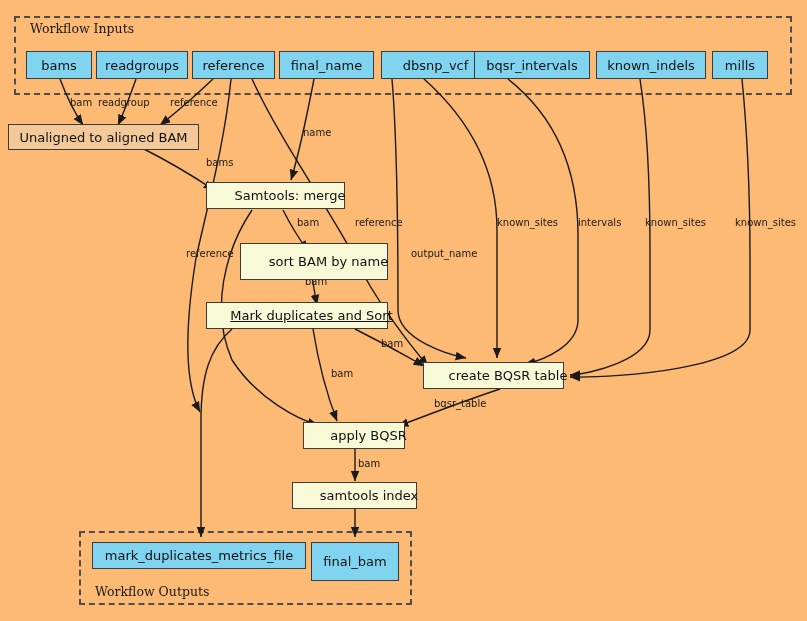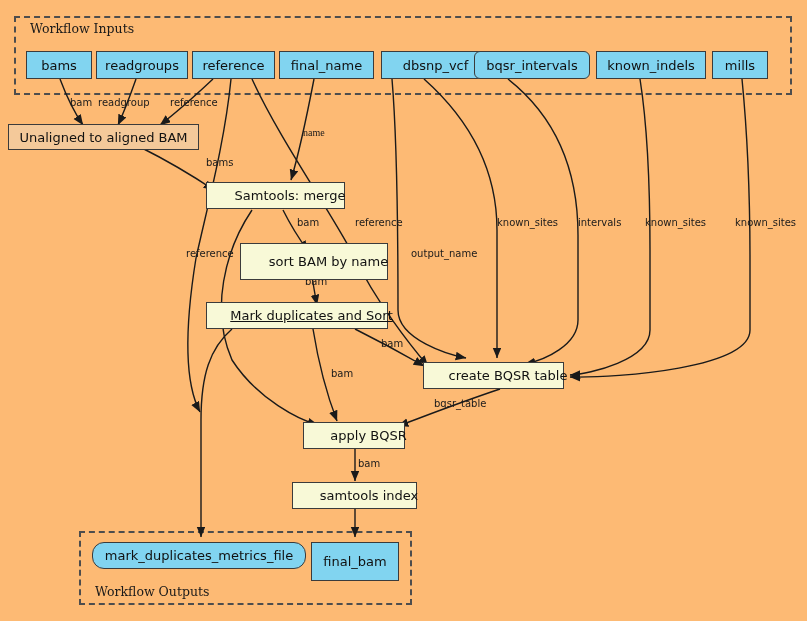--- a/index.html
+++ b/index.html
@@ -131,49 +131,49 @@
     <path class="edge-path" marker-end="url(#arrow)" d="M500,389 C455,404 415,420 398,426"></path>
 
     <path class="edge-path" marker-end="url(#arrow)" d="M355,449 L355,481"></path>
 
     <path class="edge-path" marker-end="url(#arrow)" d="M355,509 L355,537"></path>
   </svg>
 
   <div class="edge-label" style="left:70px;  top:98px;">bam</div>
   <div class="edge-label" style="left:98px;  top:98px;">readgroup</div>
   <div class="edge-label" style="left:170px; top:98px;">reference</div>
-  <div class="edge-label" style="left:303px; top:128px;font-family:Liberation Serif, serif;">name</div>
+  <div class="edge-label" style="left:303px; top:128px;">name</div>
   <div class="edge-label" style="left:206px; top:158px;">bams</div>
   <div class="edge-label" style="left:297px; top:218px;">bam</div>
   <div class="edge-label" style="left:355px; top:218px;">reference</div>
   <div class="edge-label" style="left:186px; top:249px;">reference</div>
   <div class="edge-label" style="left:411px; top:249px;">output_name</div>
   <div class="edge-label" style="left:497px; top:218px;">known_sites</div>
   <div class="edge-label" style="left:578px; top:218px;">intervals</div>
   <div class="edge-label" style="left:645px; top:218px;">known_sites</div>
   <div class="edge-label" style="left:735px; top:218px;">known_sites</div>
   <div class="edge-label" style="left:305px; top:277px;">bam</div>
   <div class="edge-label" style="left:381px; top:339px;">bam</div>
   <div class="edge-label" style="left:331px; top:369px;">bam</div>
   <div class="edge-label" style="left:434px; top:399px;">bqsr_table</div>
   <div class="edge-label" style="left:358px; top:459px;">bam</div>
 
   <div class="node io" style="left:26px;  top:51px; width:66px;  height:28px;">bams</div>
   <div class="node io" style="left:96px;  top:51px; width:92px;  height:28px;">readgroups</div>
   <div class="node io" style="left:192px; top:51px; width:83px;  height:28px;">reference</div>
   <div class="node io" style="left:279px; top:51px; width:95px;  height:28px;">final_name</div>
   <div class="node io" style="left:381px; top:51px; width:109px;  height:28px;">dbsnp_vcf</div>
-  <div class="node io" style="left:474px; top:51px; width:116px; height:28px;border-radius:6px;">bqsr_intervals</div>
+  <div class="node io" style="left:474px; top:51px; width:116px; height:28px;">bqsr_intervals</div>
   <div class="node io" style="left:596px; top:51px; width:110px; height:28px;">known_indels</div>
   <div class="node io" style="left:712px; top:51px; width:56px;  height:28px;">mills</div>
 
   <div class="node subworkflow" style="left:8px;   top:124px; width:191px; height:26px;">Unaligned to aligned BAM</div>
   <div class="node step" style="left:206px; top:182px; width:139px; height:27px;">Samtools: merge</div>
   <div class="node step" style="left:240px; top:243px; width:148px; height:37px;">sort BAM by name</div>
   <div class="node step" style="left:206px; top:302px; width:182px; height:27px;text-decoration:underline;">Mark duplicates and Sort</div>
   <div class="node step" style="left:423px; top:362px; width:141px; height:27px;">create BQSR table</div>
   <div class="node step" style="left:303px; top:422px; width:102px; height:27px;">apply BQSR</div>
   <div class="node step" style="left:292px; top:482px; width:125px; height:27px;">samtools index</div>
 
-  <div class="node io" style="left:92px;  top:542px; width:214px; height:27px;border-radius:12px;">mark_duplicates_metrics_file</div>
+  <div class="node io" style="left:92px;  top:542px; width:214px; height:27px;">mark_duplicates_metrics_file</div>
   <div class="node io" style="left:311px; top:542px; width:88px;  height:39px;">final_bam</div>
 
 </div>
 
 </body></html>

